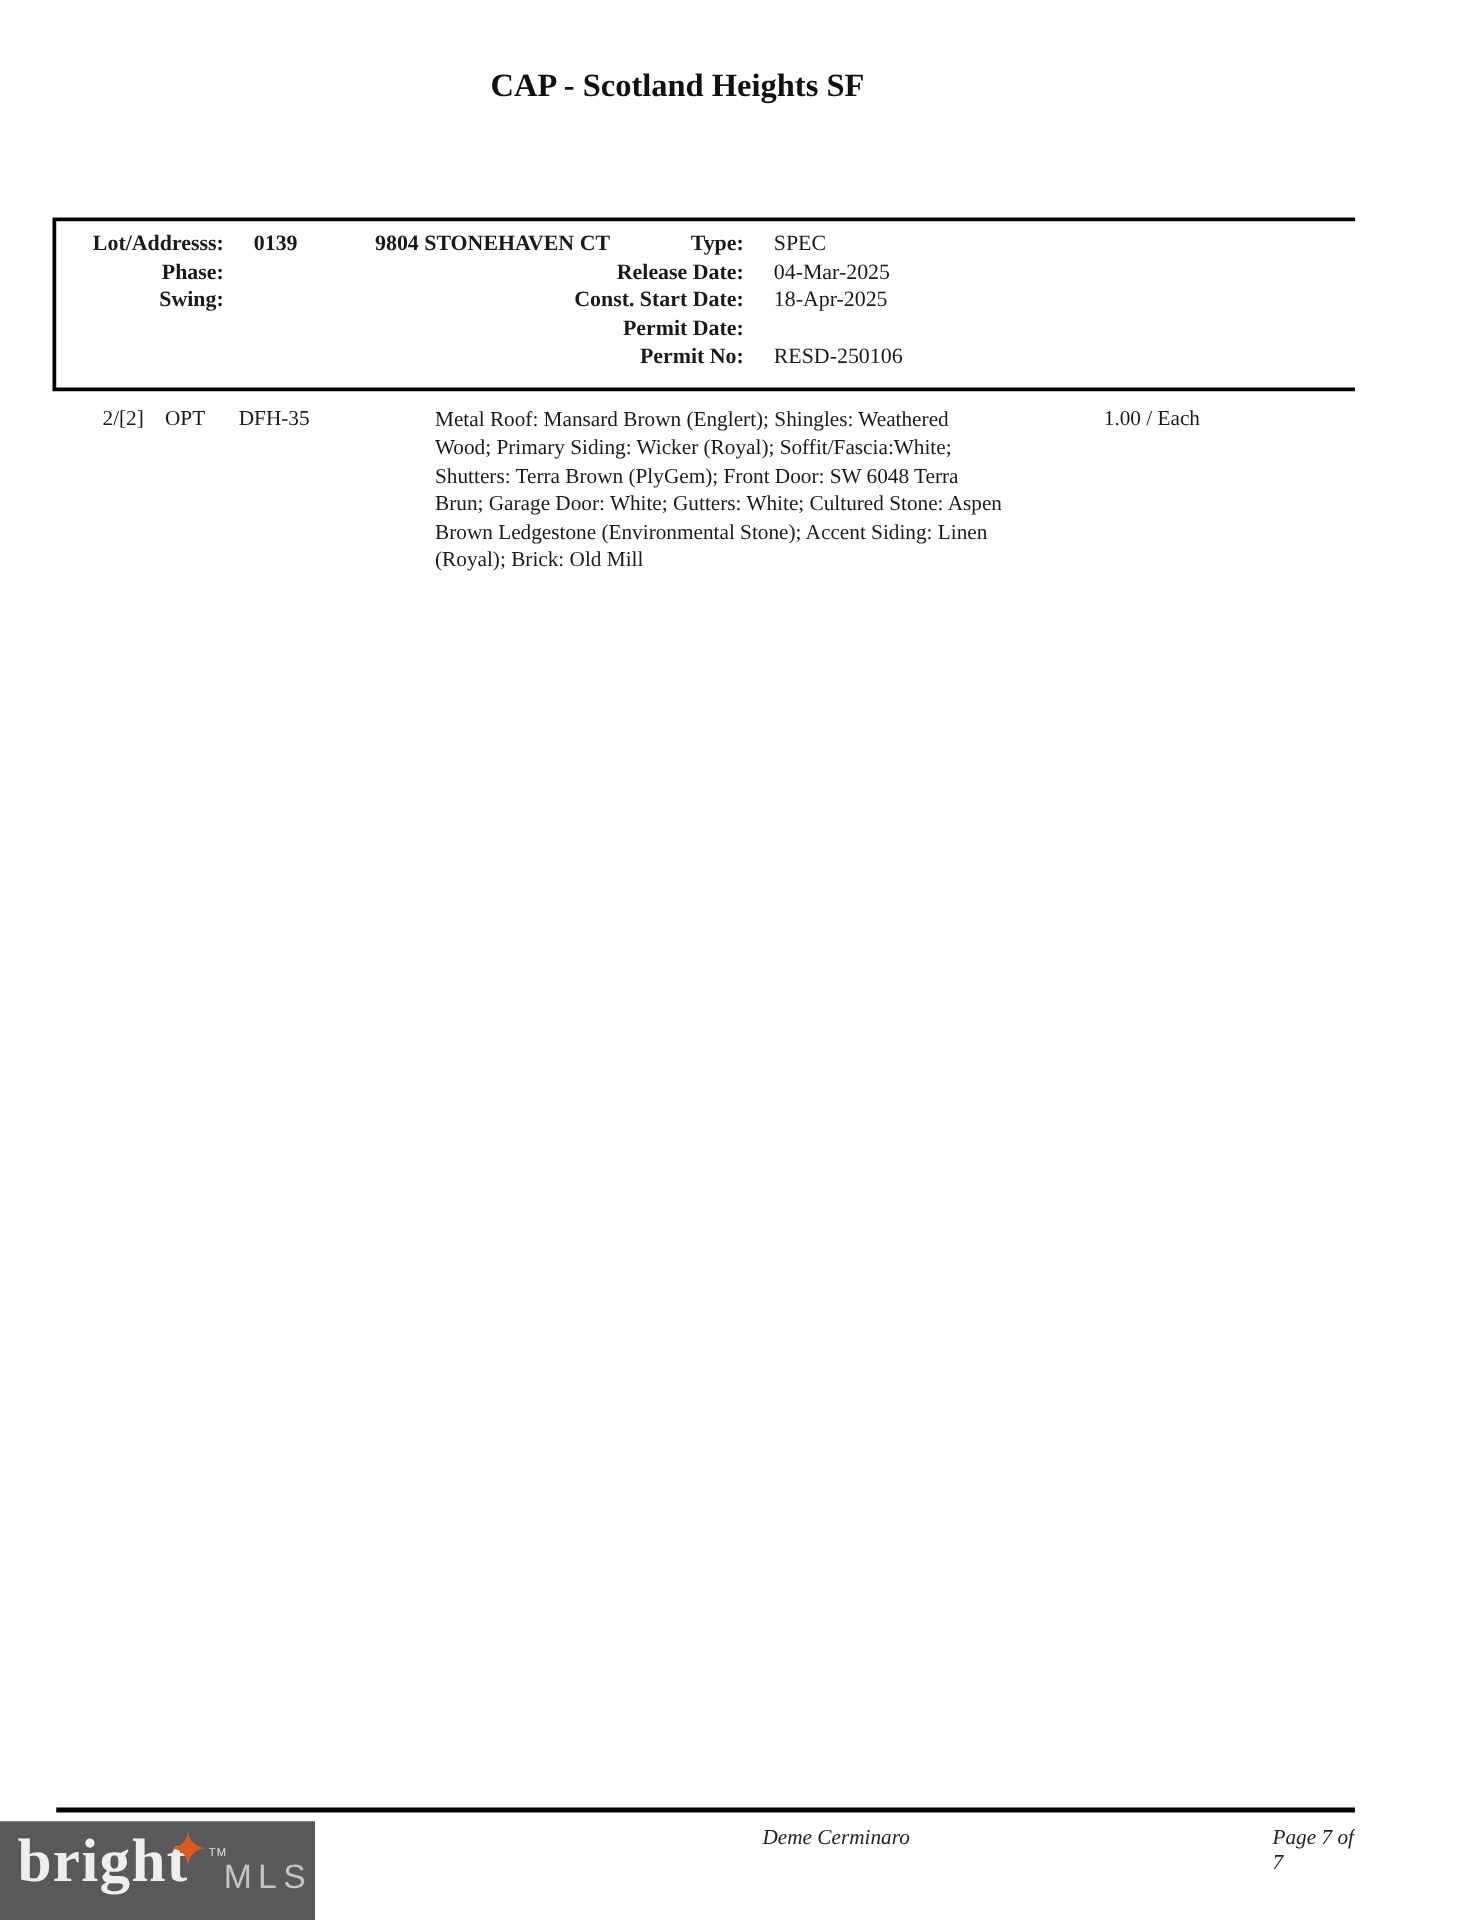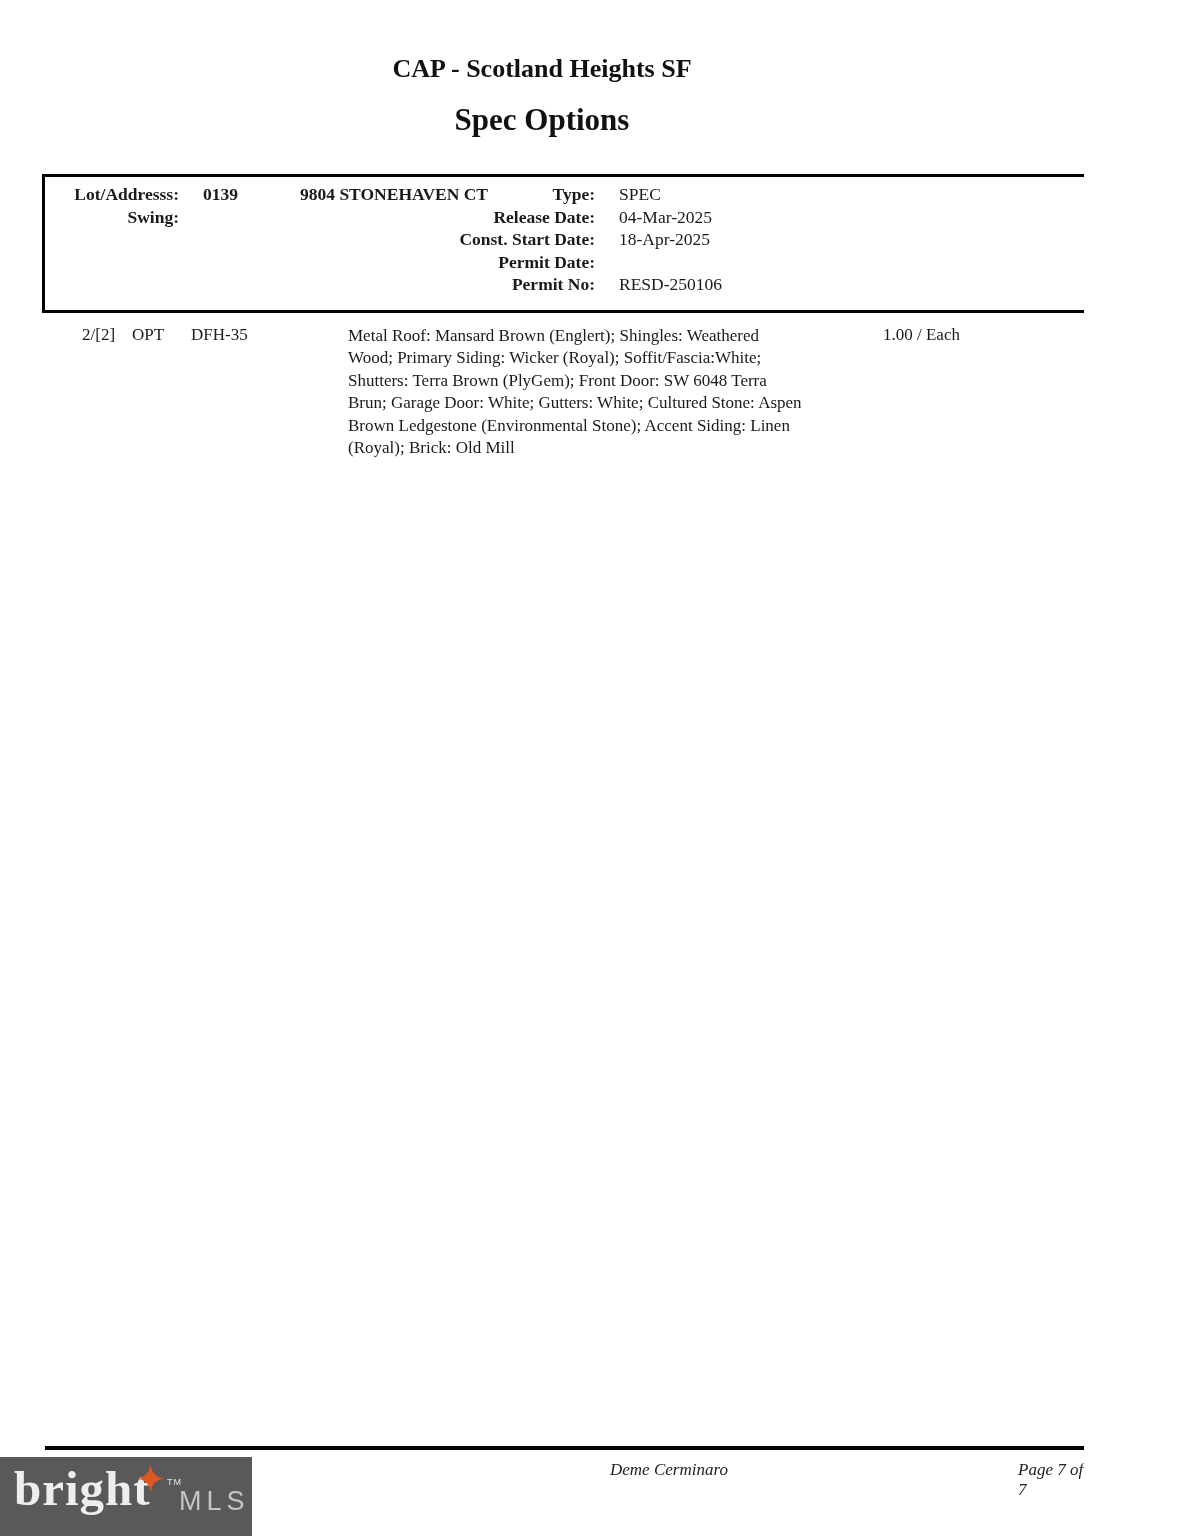--- a/index.html
+++ b/index.html
@@ -79,28 +79,31 @@
     font-size:27px; font-weight:400; letter-spacing:5px;
     color:#c3c4c6;
   }
 </style>
 </head>
 <body>
 
 <div class="page">
 
   <div class="title1">CAP - Scotland Heights SF</div>
-  <div class="title2">Spec Options</div>
 
   <div class="info-box">
     <div class="col col-left">
       <div class="row">
         <span class="lbl">Lot/Addresss:</span>
         <span class="val bold lot">0139</span>
         <span class="val bold">9804 STONEHAVEN CT</span>
+      </div>
+      <div class="row">
+        <span class="lbl">Phase:</span>
+        <span class="val"></span>
       </div>
       <div class="row">
         <span class="lbl">Swing:</span>
         <span class="val"></span>
       </div>
     </div>
 
     <div class="col col-right">
       <div class="row">
         <span class="lbl">Type:</span>

